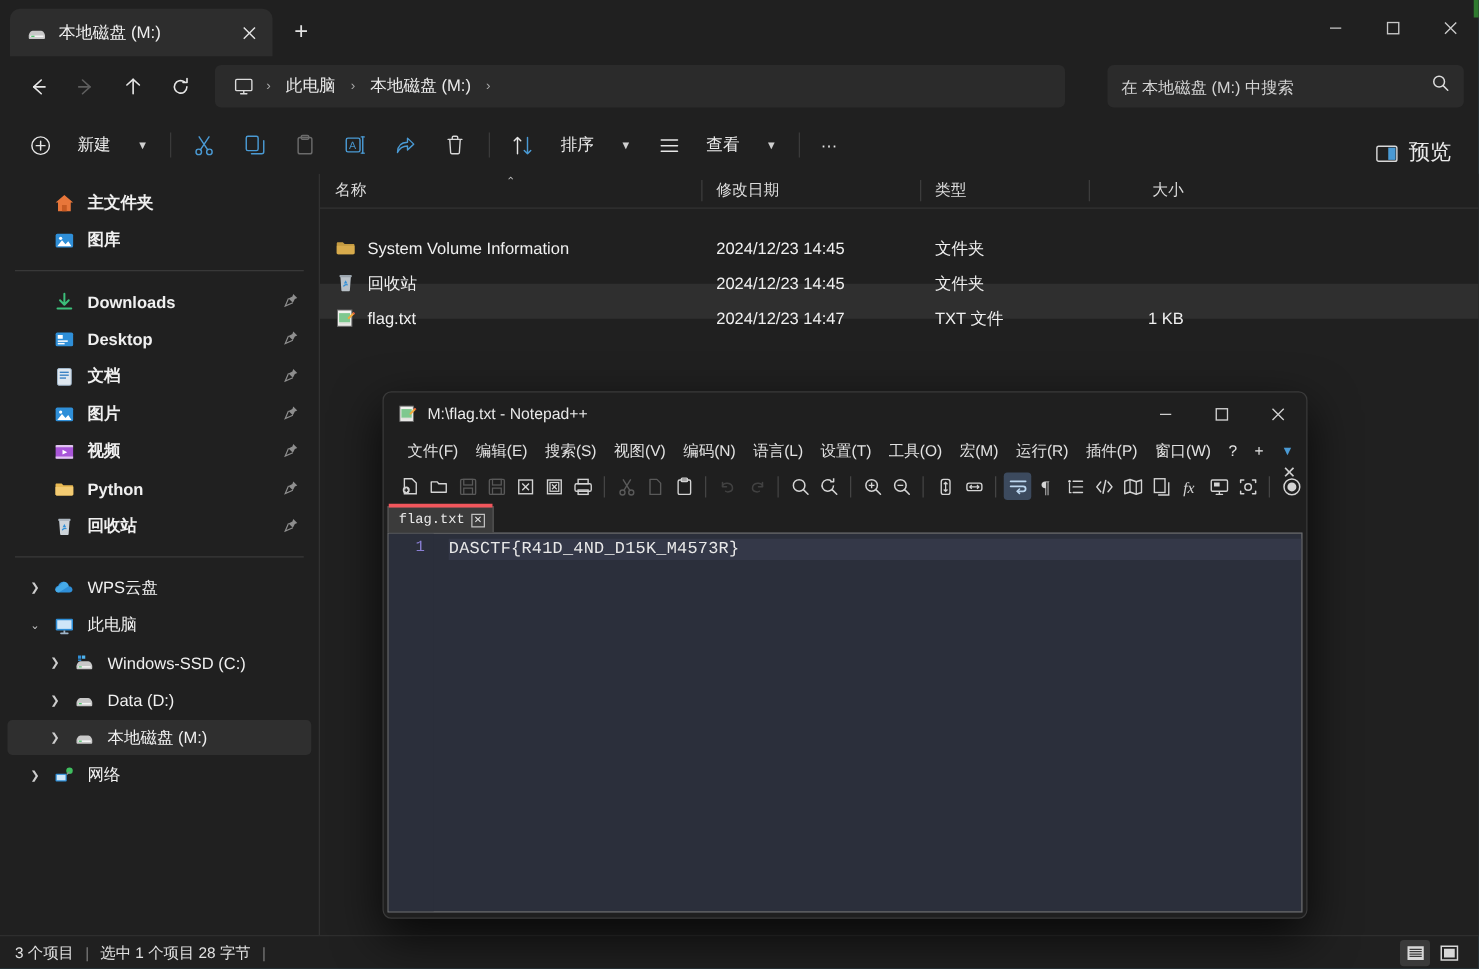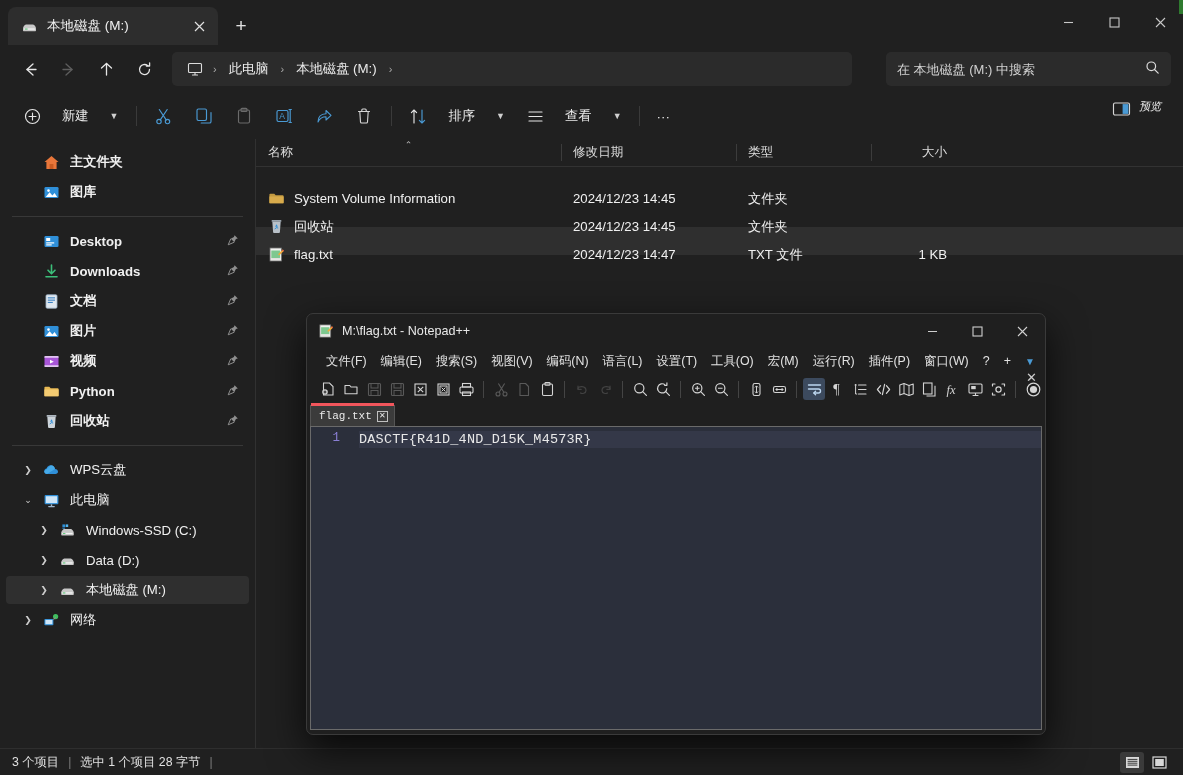--- a/index.html
+++ b/index.html
@@ -55,22 +55,22 @@
   .searchbox input::placeholder { color:#d2d2d2; }
 
   
   .cmdbar { height:46px; display:flex; align-items:center; padding:0 12px; gap:0px; background:#202020;
             position:relative; }
   .cmdbtn { height:34px; display:flex; align-items:center; gap:20px; padding:0 10px; border-radius:5px;
             color:#eaeaea; font-size:13.3px; white-space:nowrap; }
   .cmdicon { width:20px; height:20px; display:flex; align-items:center; justify-content:center; flex:none;}
   .chev { font-size:9px; color:#cfcfcf; margin-left:1px;}
   .cmdsep { width:1px; height:20px; background:#3a3a3a; margin:0 7px; }
-  .preview-btn { margin-left:auto; height:34px; display:flex; align-items:flex-start; gap:8px;
-                 padding:0 10px; border-radius:5px; color:#eaeaea; font-size:11px;font-style:italic; }
+  .preview-btn { margin-left:auto; height:34px; display:flex; align-items:flex-end; gap:8px;
+                 padding:0 10px; border-radius:5px; color:#eaeaea; font-size:17px; }
 
   
   .body { flex:1; display:flex; min-height:0; background:#202020;}
   .sidebar { width:255px; background:#202020; padding-top:8px; overflow:hidden; flex:none;
              display:flex; flex-direction:column; }
   .sbitem { height:28px; display:flex; align-items:center; padding-right:10px; border-radius:4px;
             margin:1px 6px; position:relative; }
   .sbitem.sel { background:#2f2f2f; }
   .sb-arrow { width:24px; flex:none; display:flex; align-items:center; justify-content:center;
               color:#cdcdcd; font-size:9px; }
@@ -375,43 +375,43 @@
           </span>
           <span class="sb-label">图库</span>
         </div>
 
         <div class="sb-div"></div>
 
         <div class="sbitem sb-indent-1">
           <span class="sb-arrow"></span>
           <span class="sb-ico">
             <svg width="17" height="17" viewBox="0 0 17 17">
+                <path d="M8.5 2 V10.5 M5 7.2 L8.5 10.8 L12 7.2" stroke="#3cbf7a" stroke-width="1.6" fill="none" stroke-linecap="round" stroke-linejoin="round"></path>
+                <path d="M3 13.8 H14" stroke="#3cbf7a" stroke-width="1.6" stroke-linecap="round"></path>
+              </svg>
+          </span>
+          <span class="sb-label">Downloads</span>
+          <span class="sb-pin">
+            <svg width="12" height="12" viewBox="0 0 12 12">
+                <path d="M7.6 1.2 L10.8 4.4 L8.9 5.1 L7.3 8.2 L3.8 4.7 L6.9 3.1 Z" fill="#8e8e8e"></path>
+                <path d="M3.8 4.7 L1.2 10.8 L7.3 8.2" fill="none" stroke="#8e8e8e" stroke-width="1"></path>
+              </svg>
+          </span>
+        </div>
+        <div class="sbitem sb-indent-1">
+          <span class="sb-arrow"></span>
+          <span class="sb-ico">
+            <svg width="17" height="17" viewBox="0 0 17 17">
                 <rect x="1.5" y="3" width="14" height="11" rx="1.3" fill="#2f8fd8"></rect>
                 <rect x="3.2" y="5" width="4" height="3" fill="#ffffff"></rect>
                 <rect x="3.2" y="9.3" width="8" height="1.2" fill="#ffffff"></rect>
                 <rect x="3.2" y="11.3" width="5.5" height="1.2" fill="#ffffff"></rect>
               </svg>
           </span>
           <span class="sb-label">Desktop</span>
-          <span class="sb-pin">
-            <svg width="12" height="12" viewBox="0 0 12 12">
-                <path d="M7.6 1.2 L10.8 4.4 L8.9 5.1 L7.3 8.2 L3.8 4.7 L6.9 3.1 Z" fill="#8e8e8e"></path>
-                <path d="M3.8 4.7 L1.2 10.8 L7.3 8.2" fill="none" stroke="#8e8e8e" stroke-width="1"></path>
-              </svg>
-          </span>
-        </div>
-        <div class="sbitem sb-indent-1">
-          <span class="sb-arrow"></span>
-          <span class="sb-ico">
-            <svg width="17" height="17" viewBox="0 0 17 17">
-                <path d="M8.5 2 V10.5 M5 7.2 L8.5 10.8 L12 7.2" stroke="#3cbf7a" stroke-width="1.6" fill="none" stroke-linecap="round" stroke-linejoin="round"></path>
-                <path d="M3 13.8 H14" stroke="#3cbf7a" stroke-width="1.6" stroke-linecap="round"></path>
-              </svg>
-          </span>
-          <span class="sb-label">Downloads</span>
           <span class="sb-pin">
             <svg width="12" height="12" viewBox="0 0 12 12">
                 <path d="M7.6 1.2 L10.8 4.4 L8.9 5.1 L7.3 8.2 L3.8 4.7 L6.9 3.1 Z" fill="#8e8e8e"></path>
                 <path d="M3.8 4.7 L1.2 10.8 L7.3 8.2" fill="none" stroke="#8e8e8e" stroke-width="1"></path>
               </svg>
           </span>
         </div>
         <div class="sbitem sb-indent-1">
           <span class="sb-arrow"></span>
           <span class="sb-ico">

